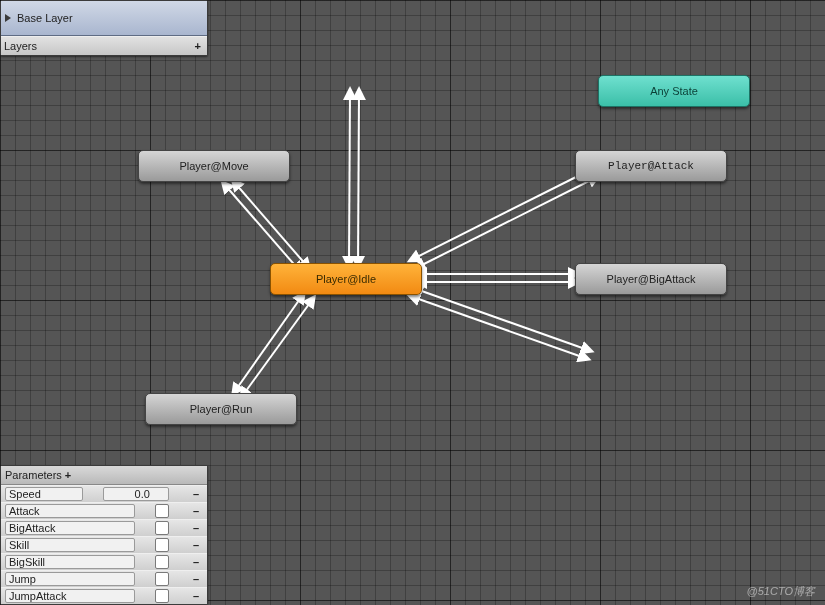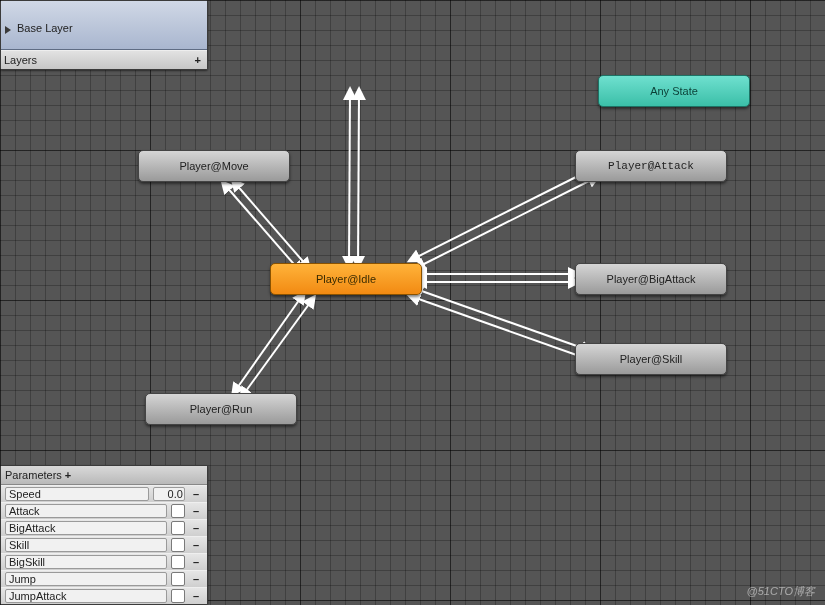--- a/index.html
+++ b/index.html
@@ -27,25 +27,25 @@
     border: 1px solid #3b3b3b;
     border-radius: 2px;
     box-shadow: 0 1px 2px rgba(0,0,0,.5);
   }
 
   .top-tab {
     left: 0; top: 0;
     width: 206px;
   }
   .top-tab .title-row {
-    display: flex; align-items: flex-end;
+    display: flex; align-items: center;
     height: 18px;
     background: linear-gradient(to bottom, #d0d8e6, #a9b6cf);
     border-bottom: 1px solid #5f6c84;
-    padding: 15px 4px;
+    padding: 8px 4px;
   }
   .top-tab .title-row .play {
     width: 0; height: 0;
     border-top: 4px solid transparent;
     border-bottom: 4px solid transparent;
     border-left: 6px solid #3a3a3a;
     margin-right: 6px;
   }
   .panel-row {
     display: flex; align-items: center;
@@ -79,39 +79,39 @@
     background: linear-gradient(to bottom, #d9d9d9, #b9b9b9);
     border-bottom: 1px solid #888;
   }
   .params .rows { }
   .prow {
     display: flex; align-items: center;
     height: 16px;
     padding: 0 4px;
     background: linear-gradient(to bottom, #e6e6e6, #cfcfcf);
     border-top: 1px solid #efefef;
-    gap: 4px;
+    gap: 20px;
   }
   .prow .pname {
     flex: 1;
     background: #f1f1f1;
     border: 1px solid #9a9a9a;
     height: 12px;
     line-height: 12px;
     padding: 0 3px;
     border-radius: 2px;
   }
   .prow .pval {
     width: 28px;
     height: 12px;
     line-height: 12px;
     background: #f1f1f1;
     border: 1px solid #9a9a9a;
     text-align: right;
-    padding: 0 1px;
+    padding: 0 18px;
     border-radius: 2px;
   }
   .prow .pcheck {
     width: 12px; height: 12px;
     border: 1px solid #7a7a7a;
     background: #ffffff;
     border-radius: 2px;
   }
 
   .graph {
@@ -208,23 +208,20 @@
     </div>
   <div id="node-move" class="node gray" style="left: 138px; top: 150px;">
       <span>Player@Move</span>
     </div>
   <div id="node-attack" class="node gray" style="left: 575px; top: 150px; font-family: Liberation Mono, monospace;">
       <span>Player@Attack</span>
     </div>
   <div id="node-big" class="node gray" style="left: 575px; top: 263px;">
       <span>Player@BigAttack</span>
     </div>
-  <div id="node-skill" class="node gray" style="left: 575px; top: 343px;">
-      <span>Player@Skill</span>
-    </div>
   <div id="node-run" class="node gray" style="left: 145px; top: 393px;">
       <span>Player@Run</span>
     </div>
 </div>
 
 <div class="panel params">
   <div class="header">
     <span>Parameters</span>
     <span class="plus">+</span>
   </div>

